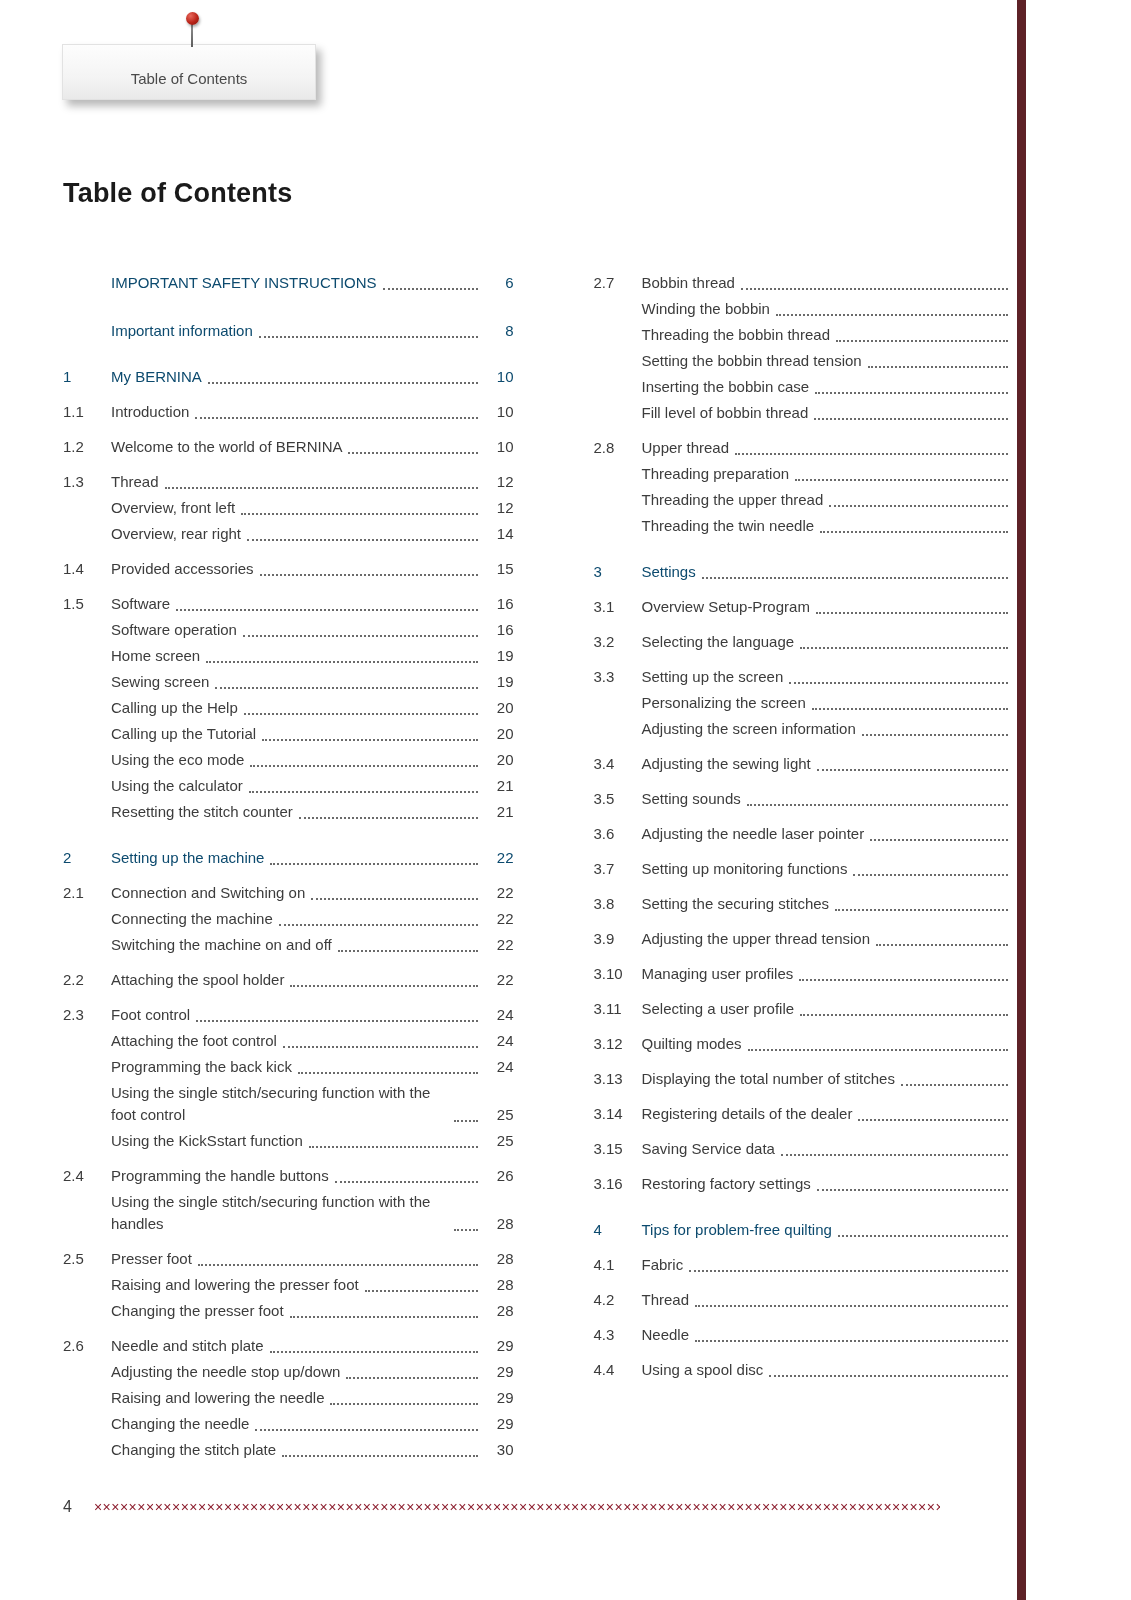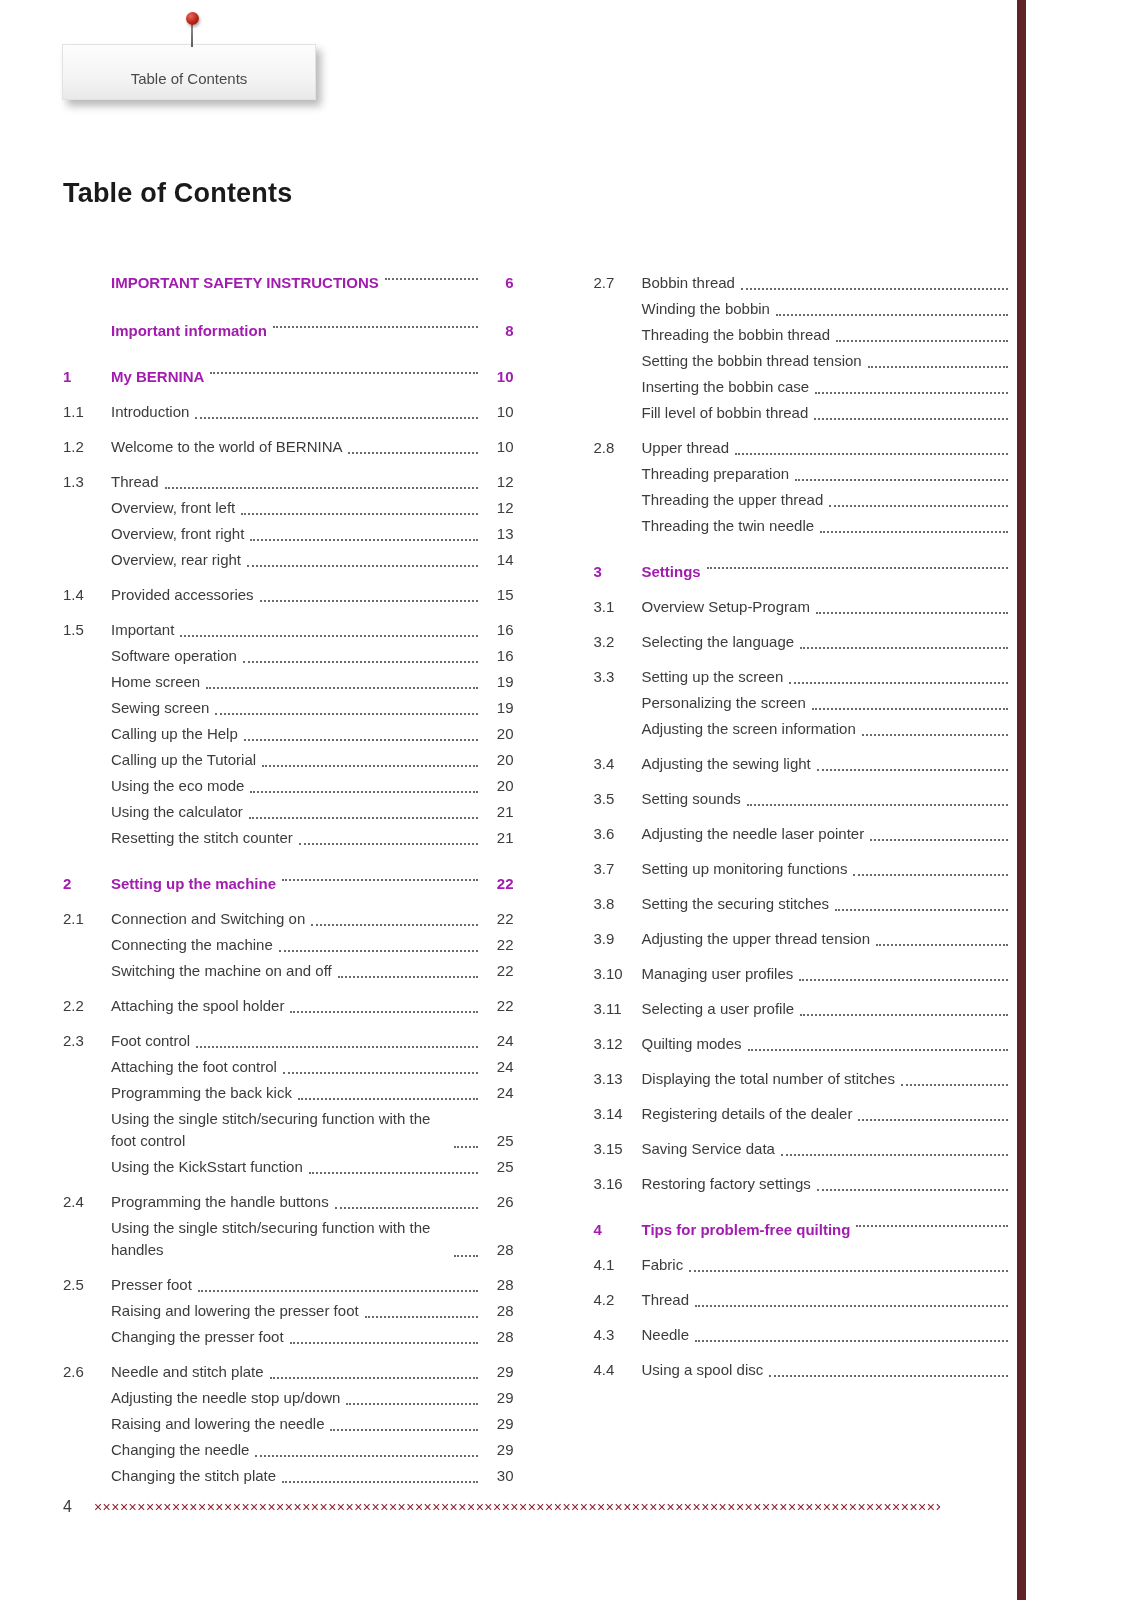--- a/index.html
+++ b/index.html
@@ -107,23 +107,22 @@
     min-width: 24px;
     border-bottom: 2px dotted #6a6a6a;
     margin: 0 6px;
     transform: translateY(-4px);
   }
   .row .pg {
     flex: 0 0 30px;
     text-align: right;
   }
   .row-front, .row-chapter {
-    font-weight: bold;
-    color: #a21caf;
-    align-items: center;
+    font-weight: normal;
+    color: #0c4a6e;
   }
   .row-front { margin-top: 26px; }
   .row-chapter { margin-top: 24px; }
   .row-section { margin-top: 13px; }
   .row-sub { margin-top: 4px; }
   .toc-col > .row:first-child { margin-top: 0; }
   .footer {
     position: absolute;
     left: 63px;
     right: 86px;
@@ -202,39 +201,33 @@
           <span class="pg">12</span>
         </div>
         <div class="row row-sub">
           <span class="num"></span>
           <span class="label">Overview, front left</span>
           <span class="leader"></span>
           <span class="pg">12</span>
         </div>
         <div class="row row-sub">
           <span class="num"></span>
-          <span class="label">Overview, front right</span>
-          <span class="leader"></span>
-          <span class="pg">13</span>
-        </div>
-        <div class="row row-sub">
-          <span class="num"></span>
           <span class="label">Overview, rear right</span>
           <span class="leader"></span>
           <span class="pg">14</span>
         </div>
         <div class="row row-section">
           <span class="num">1.4</span>
           <span class="label">Provided accessories</span>
           <span class="leader"></span>
           <span class="pg">15</span>
         </div>
         <div class="row row-section">
           <span class="num">1.5</span>
-          <span class="label">Important</span>
+          <span class="label">Software</span>
           <span class="leader"></span>
           <span class="pg">16</span>
         </div>
         <div class="row row-sub">
           <span class="num"></span>
           <span class="label">Software operation</span>
           <span class="leader"></span>
           <span class="pg">16</span>
         </div>
         <div class="row row-sub">

